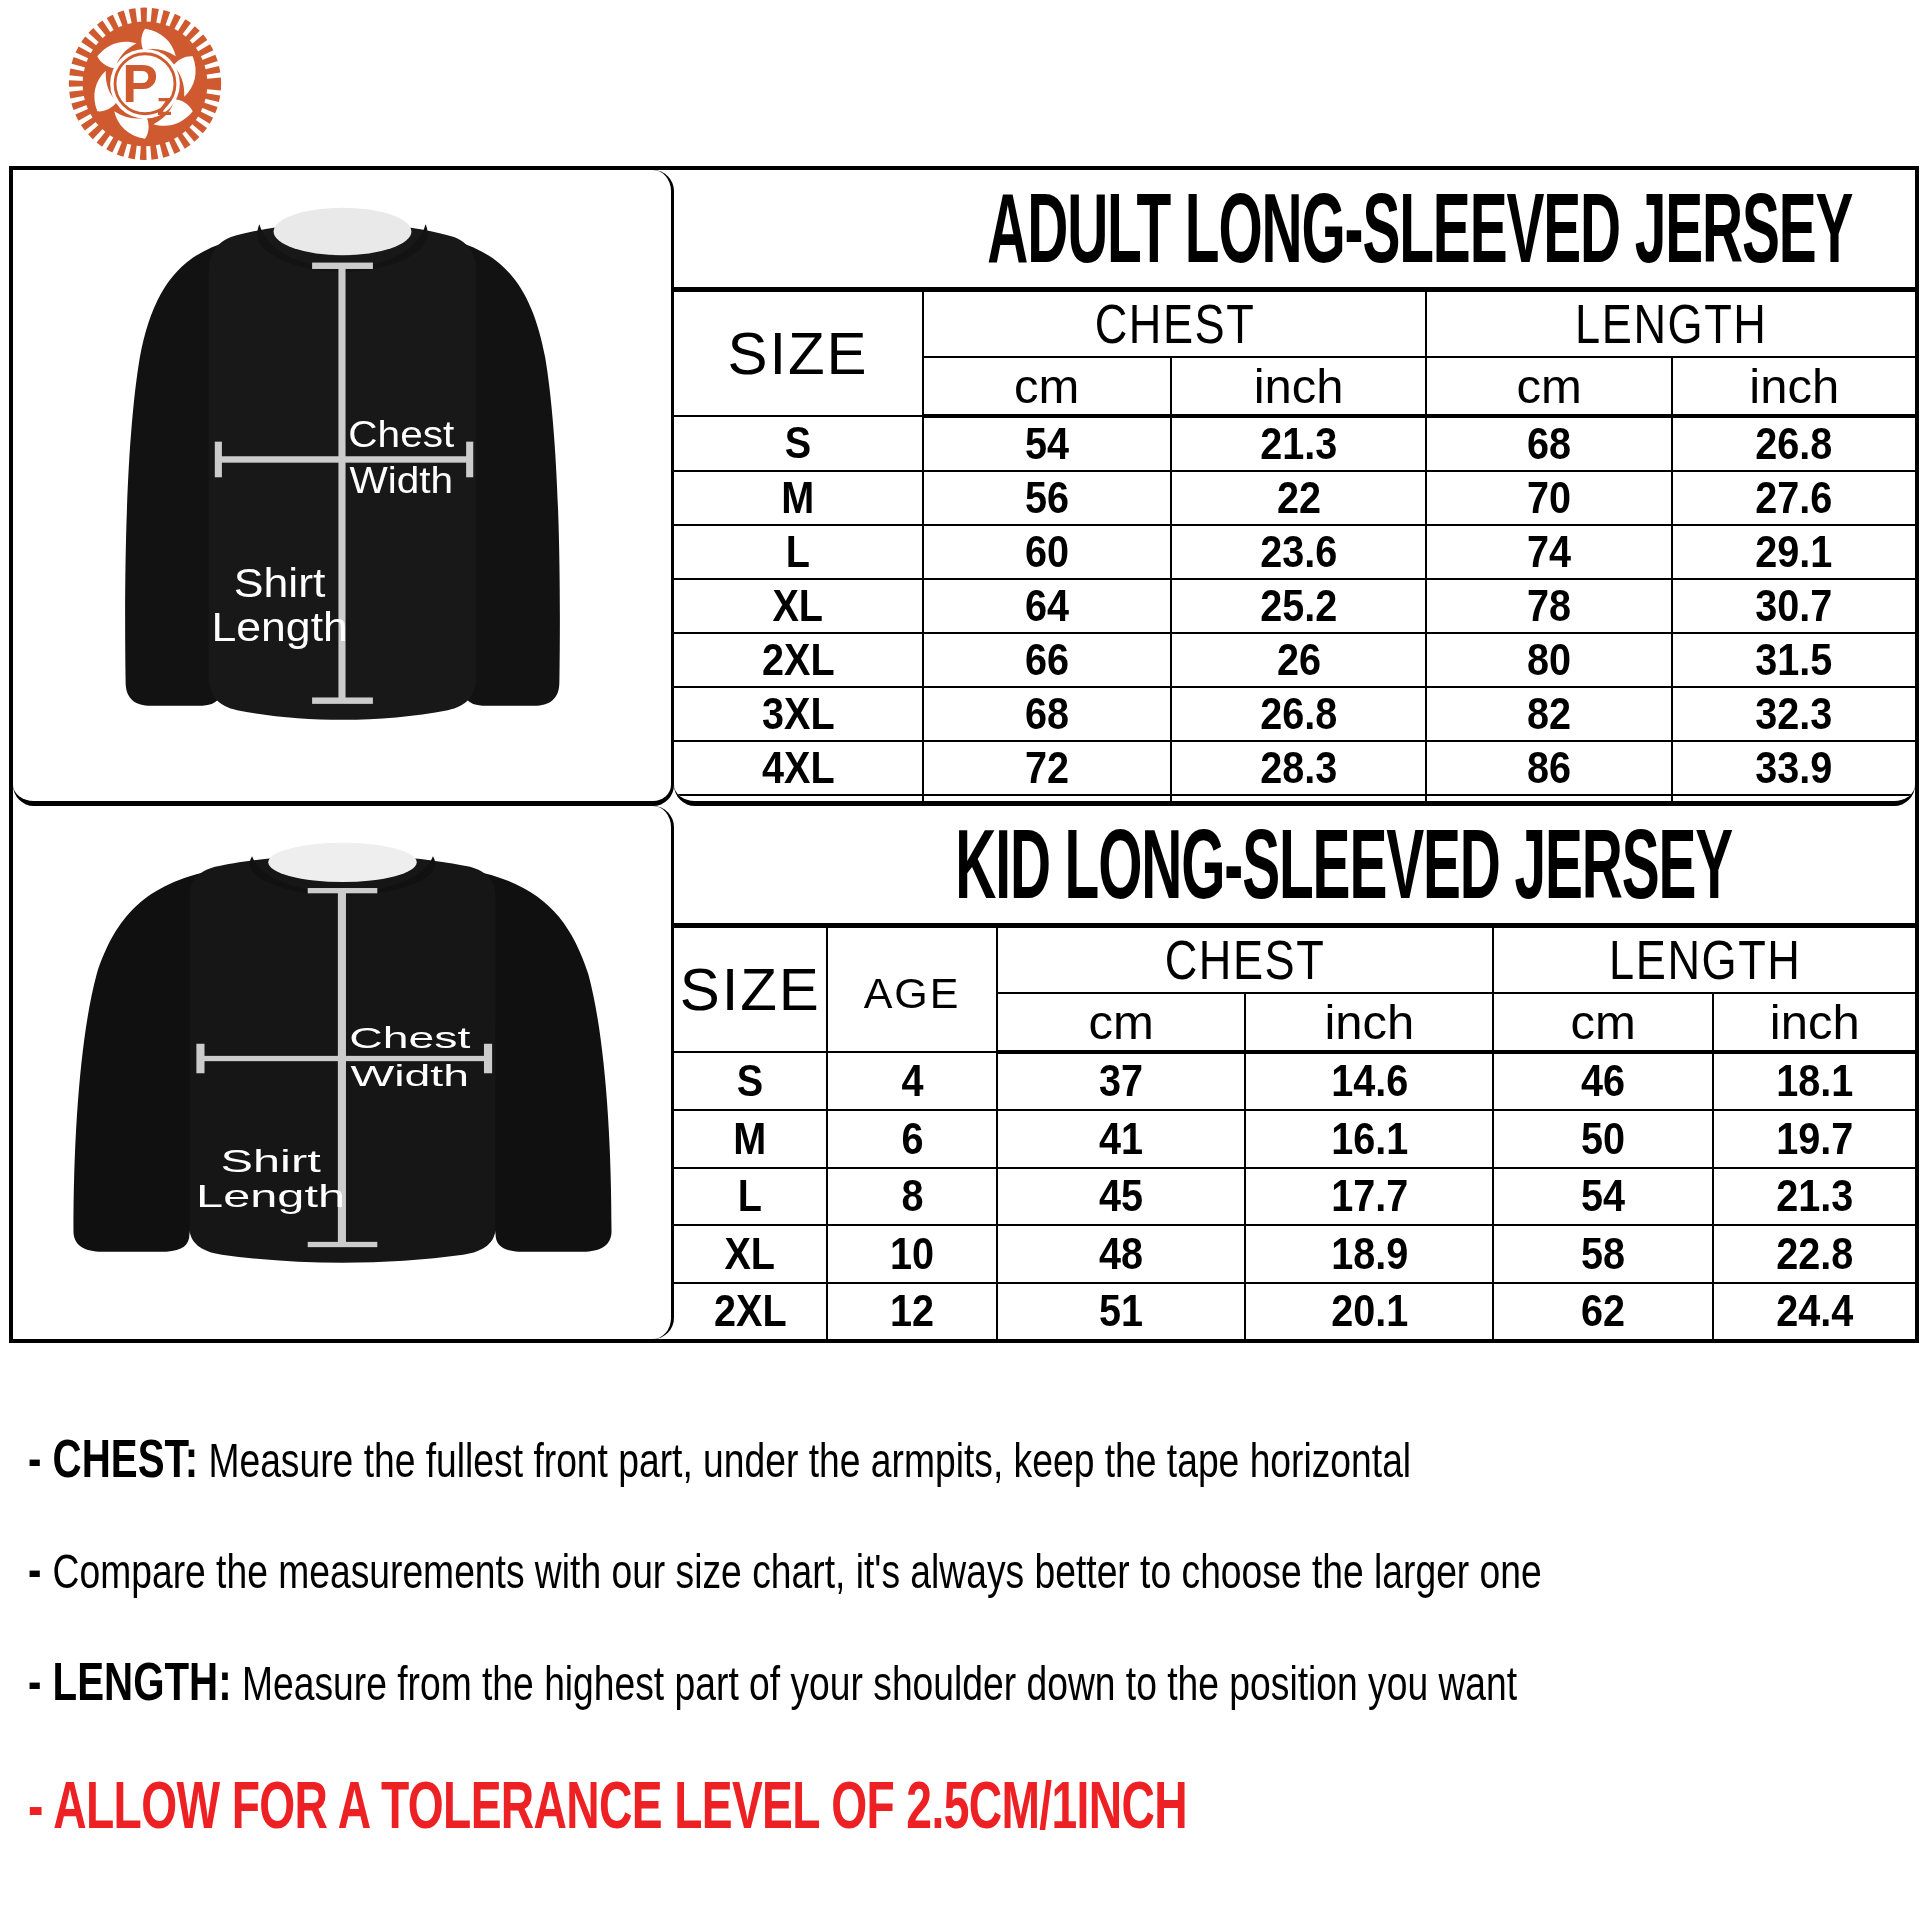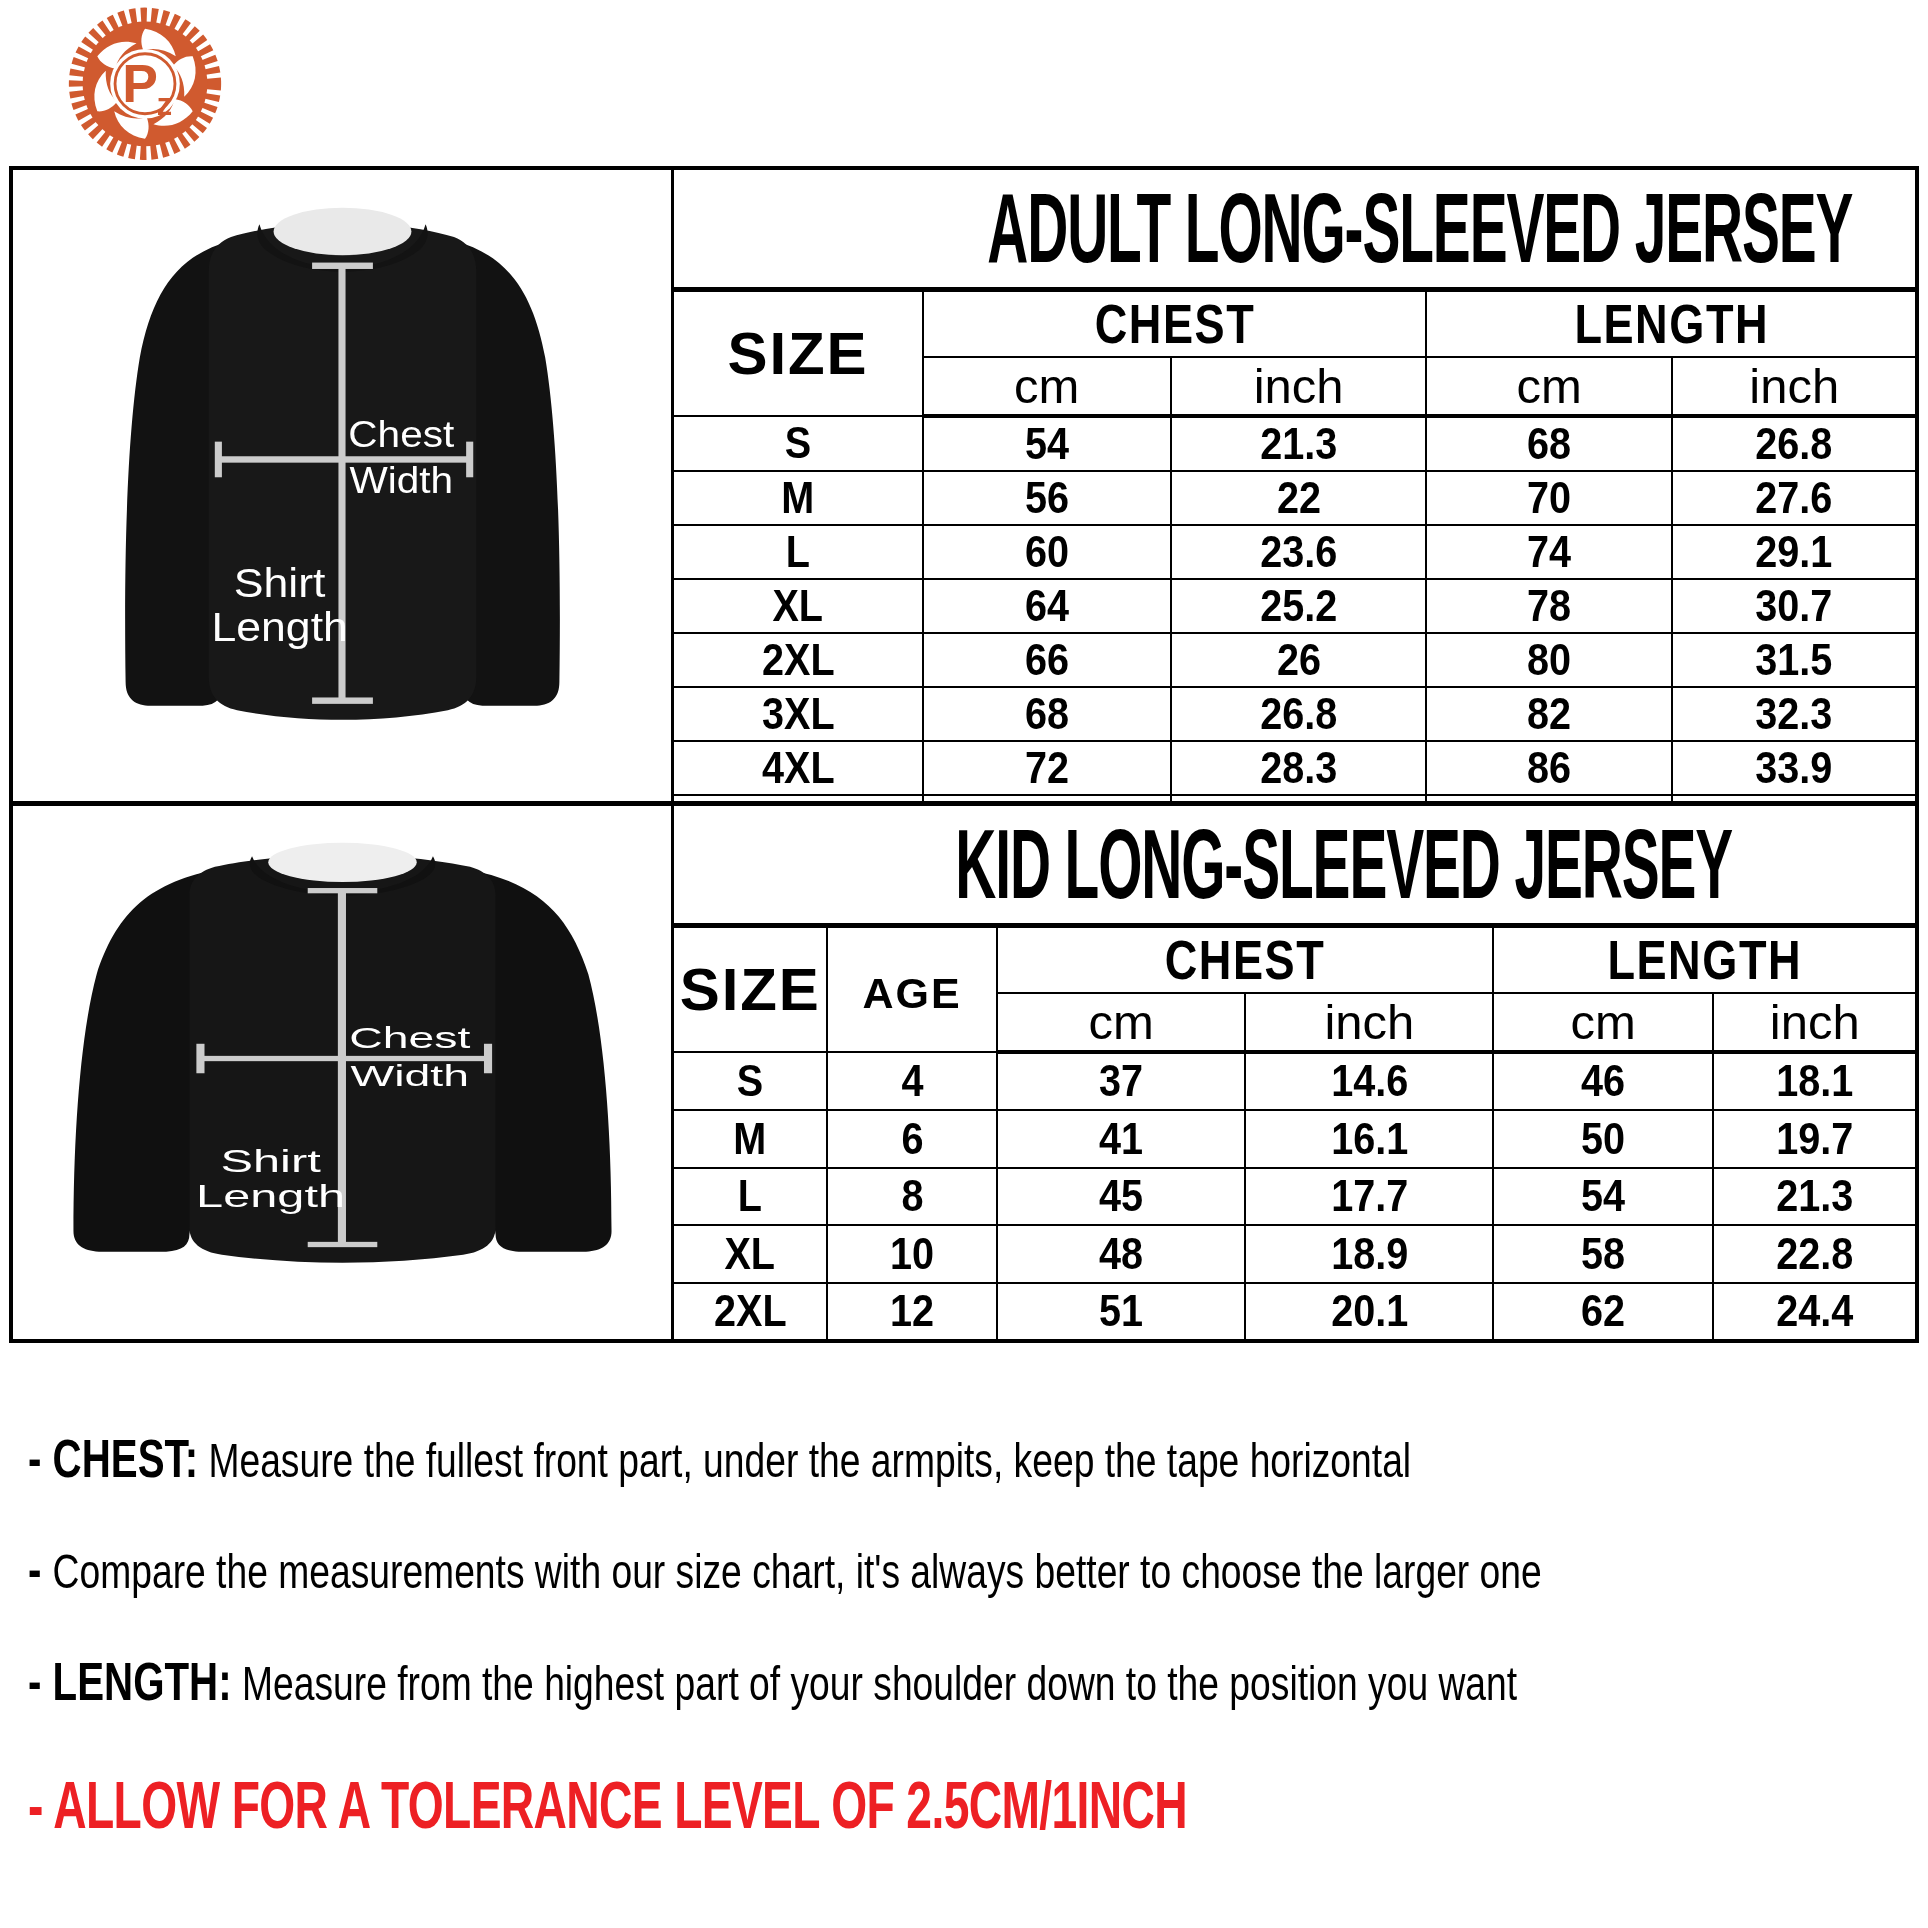--- a/index.html
+++ b/index.html
@@ -15,35 +15,35 @@
 
   .page-title { position:absolute; left:443px; top:7.5px; width:942px; text-align:center;
                 font-weight:bold; font-size:162px; line-height:1.0; letter-spacing:1.9px; }
   .page-title .sq { display:inline-block; transform:scaleX(0.60); transform-origin:center; white-space:nowrap; }
 
   
   .size-box { position:absolute; left:9.4px; top:166px; width:1910px; height:1177px;
               border:4.7px solid #000; background:#fff; }
   .grid { display:grid; width:100%; height:100%;
           grid-template-columns:661px 1fr; grid-template-rows:636px 1fr; }
-  .cell { position:relative; overflow:hidden; }
+  .cell { position:relative; overflow:hidden;border-radius:21px; }
   .c-shirt { border-right:3.8px solid #000; display:flex; align-items:center; justify-content:center; }
   .r-top { border-bottom:5.6px solid #000; }
 
   
   table.jersey { width:100%; height:100%; border-collapse:collapse; table-layout:fixed; }
   table.jersey th, table.jersey td { border:2.8px solid #000; text-align:center; vertical-align:middle; }
   table.jersey tr:first-child th { border-top:none; }
   table.jersey th:first-child, table.jersey td:first-child { border-left:none; }
   table.jersey th:last-child, table.jersey td:last-child { border-right:none; }
   table.jersey tr:last-child td { border-bottom:none; }
 
   th.tbl-title { height:119px; border-bottom-width:5.6px !important; font-size:98px; font-weight:bold; }
   th.tbl-title .sq { display:inline-block; transform:scaleX(0.58); transform-origin:center; white-space:nowrap; letter-spacing:-1.9px; }
-  tr.hdr1 th { height:51px; font-size:55px; font-weight:bold; letter-spacing:1.9px; }
+  tr.hdr1 th { height:51px; font-size:55px; font-weight:normal; letter-spacing:1.9px; }
   th.span-col { font-size:58px; }
   th.span-col .sq { display:inline-block; transform:scaleX(0.82); transform-origin:center; }
   tr.hdr2 th { height:53px; font-size:49px; font-weight:normal; border-bottom-width:4.7px; }
   td.val, td.sz { font-size:45px; font-weight:bold; }
   td.sz .sq, td.val .sq { display:inline-block; transform:scaleX(0.88); transform-origin:center; }
 
   
   .howto { position:absolute; left:28px; top:1377px; width:1883px; }
   .howto-heading { font-size:100px; font-weight:bold; line-height:1.05; }
   .howto-heading .sq { display:inline-block; transform:scaleX(0.60); transform-origin:left center; white-space:nowrap; letter-spacing:-1.9px; }

